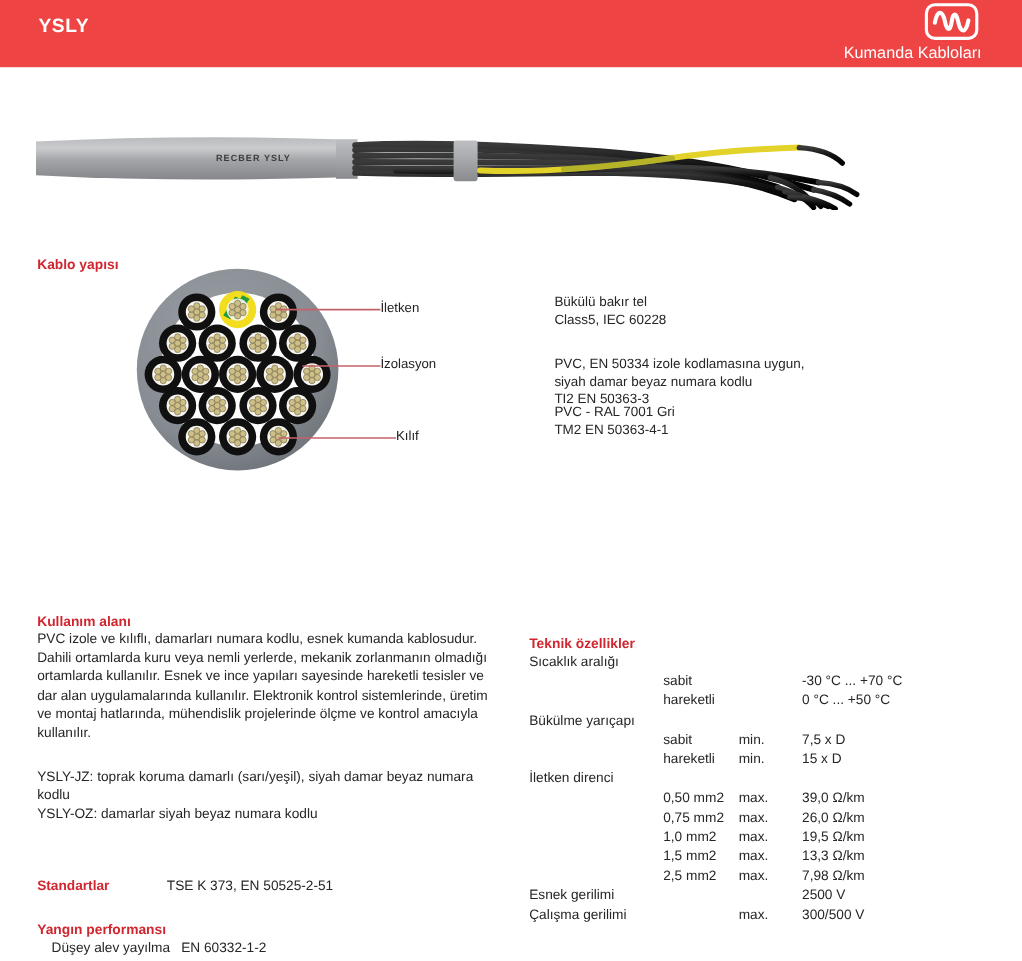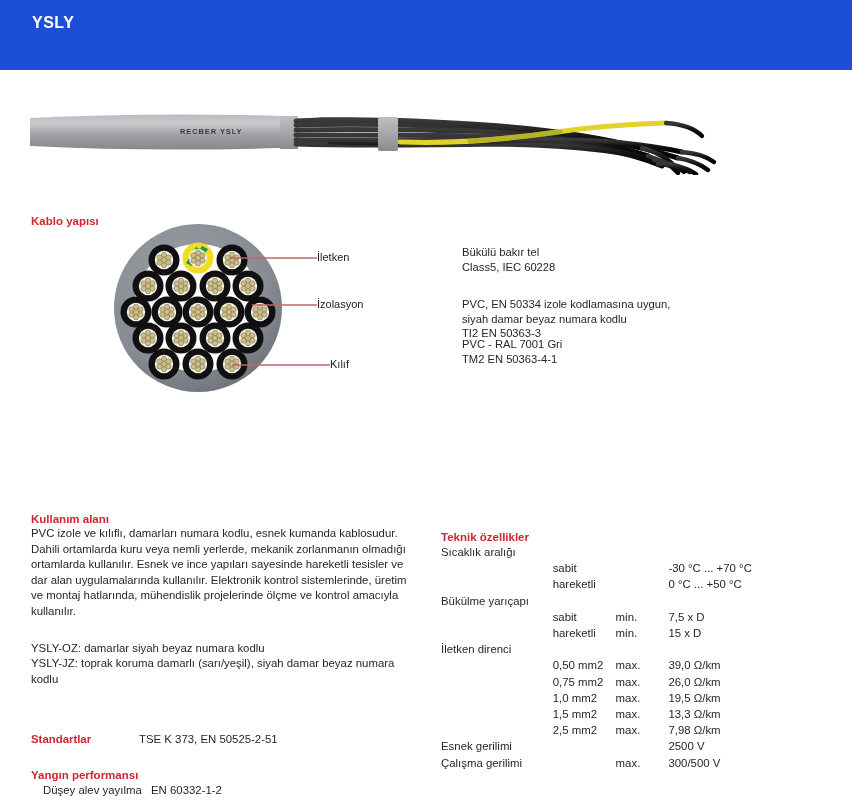--- a/index.html
+++ b/index.html
@@ -14,22 +14,22 @@
     color: #333333;
     overflow: hidden;
     position: relative;
   }
 
   
   .header {
     position: absolute;
     left: 0; top: 0;
     width: 852px;
-    height: 70px;
-    background: #1d4ed8;
+    height: 56px;
+    background: #ef4444;
   }
   .header-title {
     position: absolute;
     left: 32px;
     top: 14px;
     color: #ffffff;
     font-size: 16px;
     font-weight: bold;
     letter-spacing: 0.5px;
   }
@@ -182,20 +182,27 @@
   .c-group { width: 110px; }
   .c-sub   { width: 62px; }
   .c-qual  { width: 52px; }
   .c-val   { width: 170px; }
 </style>
 </head>
 <body>
 
 <div class="header">
   <div class="header-title">YSLY</div>
+  <div class="header-brand">
+    <svg class="brand-logo" width="46" height="32" viewBox="0 0 46 32">
+      <rect x="2" y="2" width="42" height="28" rx="7" ry="7" fill="none" stroke="#ffffff" stroke-width="2.6"></rect>
+      <path d="M9 17 C11 6, 15.5 6, 17.5 16 C19 24, 22 24, 23 16.5 C24 8, 27 8, 28.5 16 C30.5 26, 35 26, 37 15" fill="none" stroke="#ffffff" stroke-width="3.4" stroke-linecap="round" stroke-linejoin="round"></path>
+    </svg>
+    <span class="brand-label">Kumanda Kabloları</span>
+  </div>
 </div>
 
 <div class="photo">
   <svg width="760" height="85" viewBox="0 0 760 85">
     <defs>
       <linearGradient id="jacketGrad" x1="0" y1="0" x2="0" y2="1">
         <stop offset="0%" stop-color="#b9bbbe"></stop>
         <stop offset="26%" stop-color="#c9cbcd"></stop>
         <stop offset="55%" stop-color="#a2a4a7"></stop>
         <stop offset="100%" stop-color="#85878a"></stop>
@@ -335,22 +342,22 @@
 siyah damar beyaz numara kodlu
 TI2 EN 50363-3</div>
 <div class="struct-spec" id="struct-sheath">PVC - RAL 7001 Gri
 TM2 EN 50363-4-1</div>
 
 <div class="col-left">
   <div class="sec-heading usage-heading">Kullanım alanı</div>
   <p class="usage-body">PVC izole ve kılıflı, damarları numara kodlu, esnek kumanda kablosudur. Dahili ortamlarda kuru veya nemli yerlerde, mekanik zorlanmanın olmadığı ortamlarda kullanılır. Esnek ve ince yapıları sayesinde hareketli tesisler ve dar alan uygulamalarında kullanılır. Elektronik kontrol sistemlerinde, üretim ve montaj hatlarında, mühendislik projelerinde ölçme ve kontrol amacıyla kullanılır.</p>
 
   <div class="variants">
+    <div>YSLY-JZ: toprak koruma damarlı (sarı/yeşil), siyah damar beyaz numara kodlu</div>
     <div>YSLY-OZ: damarlar siyah beyaz numara kodlu</div>
-    <div>YSLY-JZ: toprak koruma damarlı (sarı/yeşil), siyah damar beyaz numara kodlu</div>
   </div>
 
   <div class="std-block">
     <div class="std-row">
       <span class="std-label">Standartlar</span>
       <span class="std-value">TSE K 373, EN 50525-2-51</span>
     </div>
   </div>
 
   <div class="fire-block">

